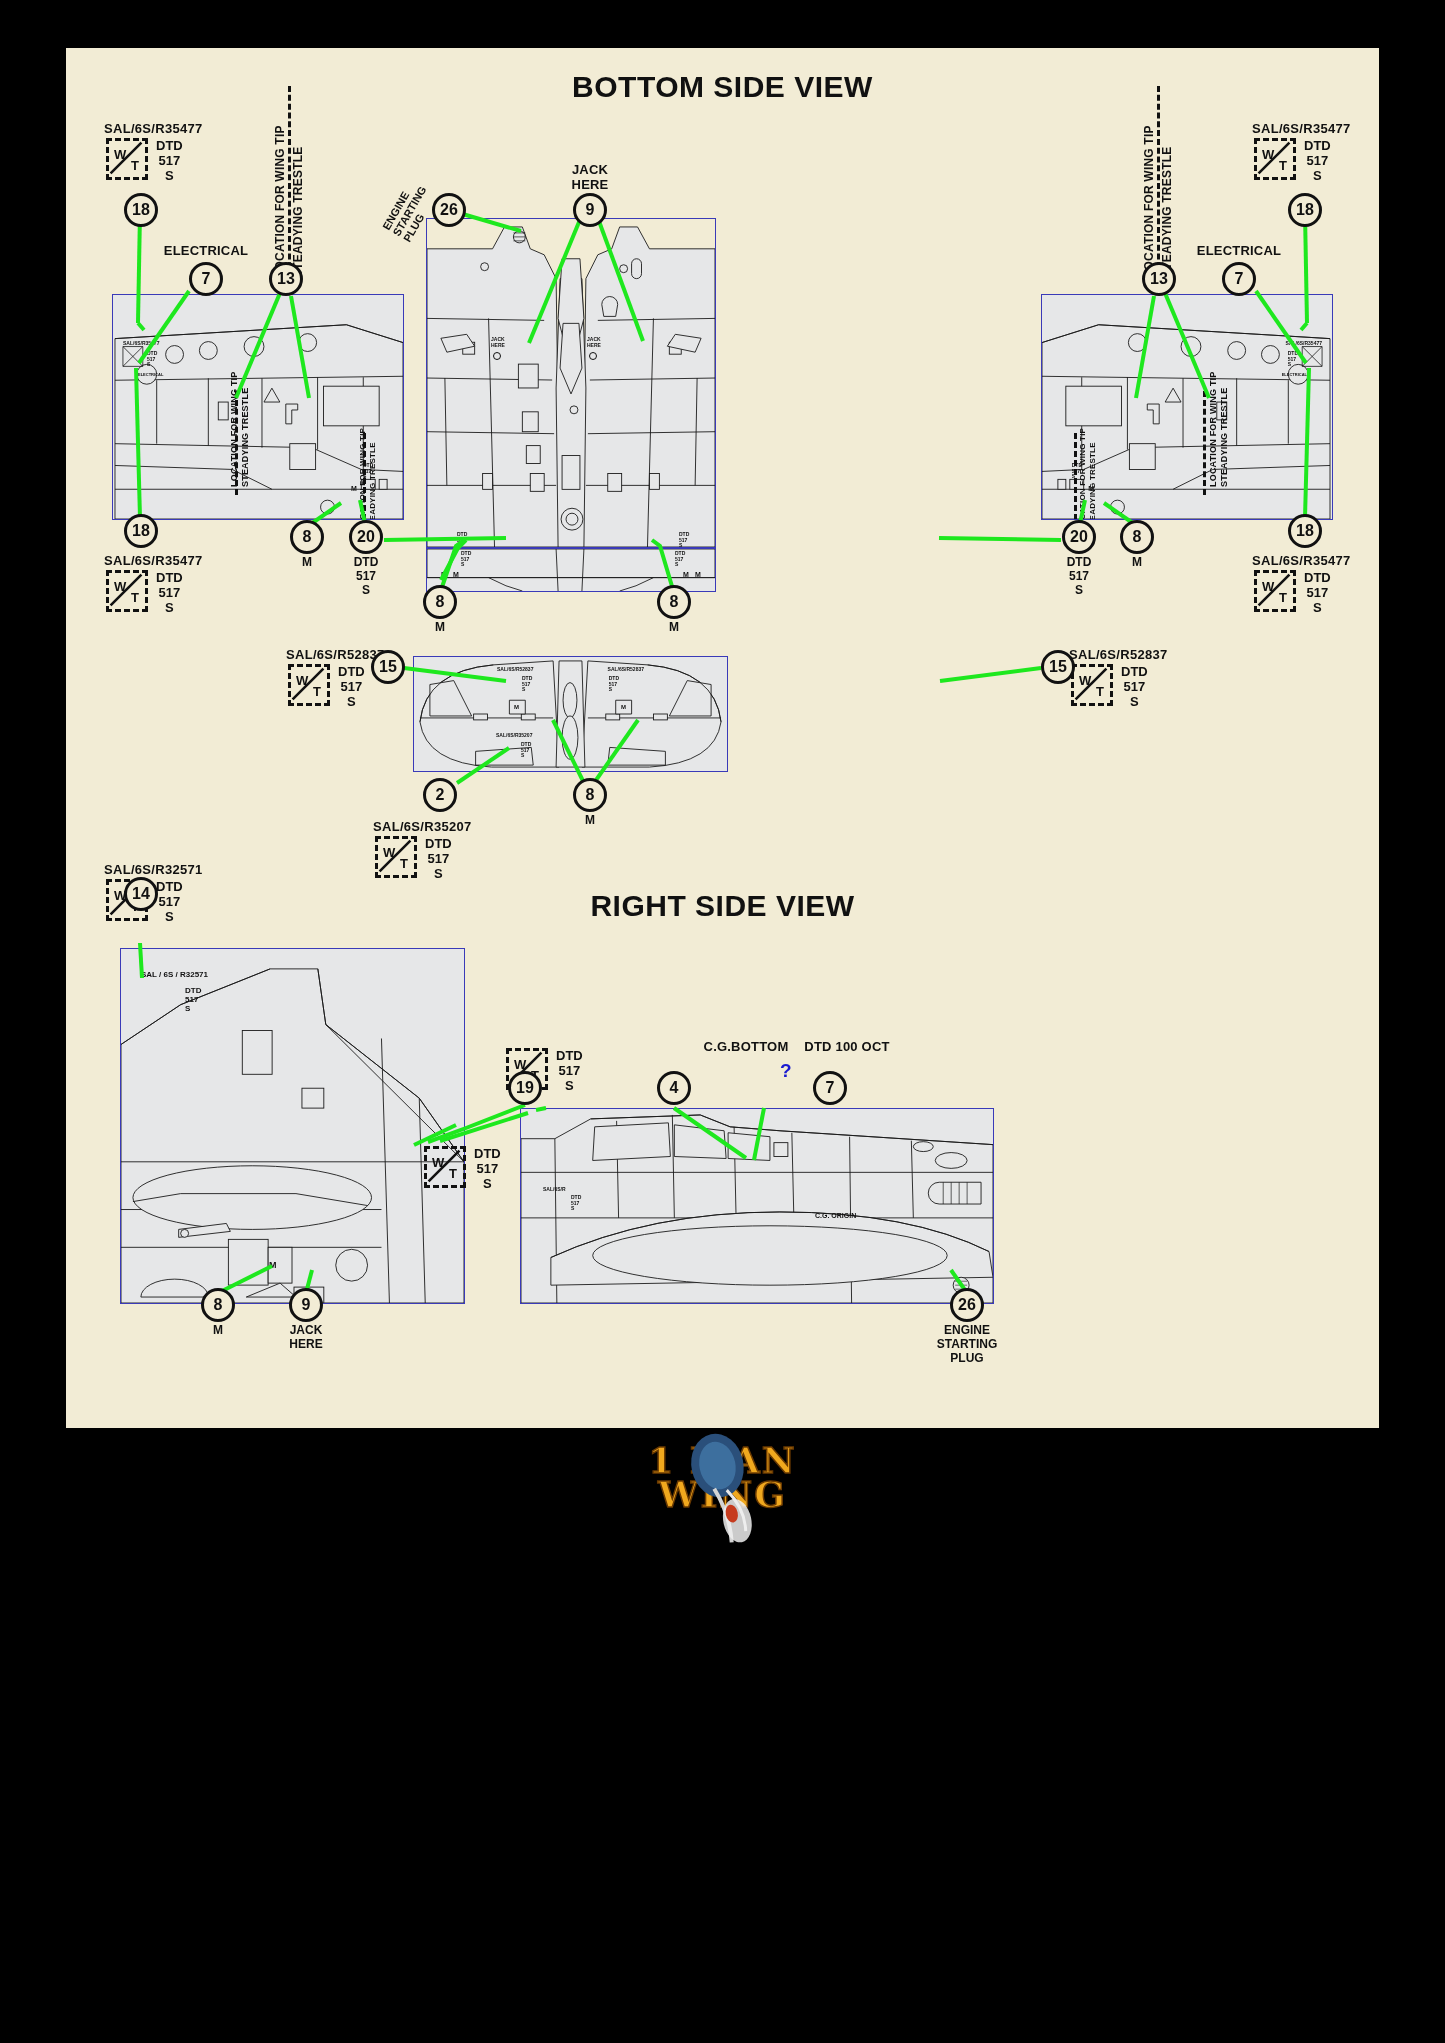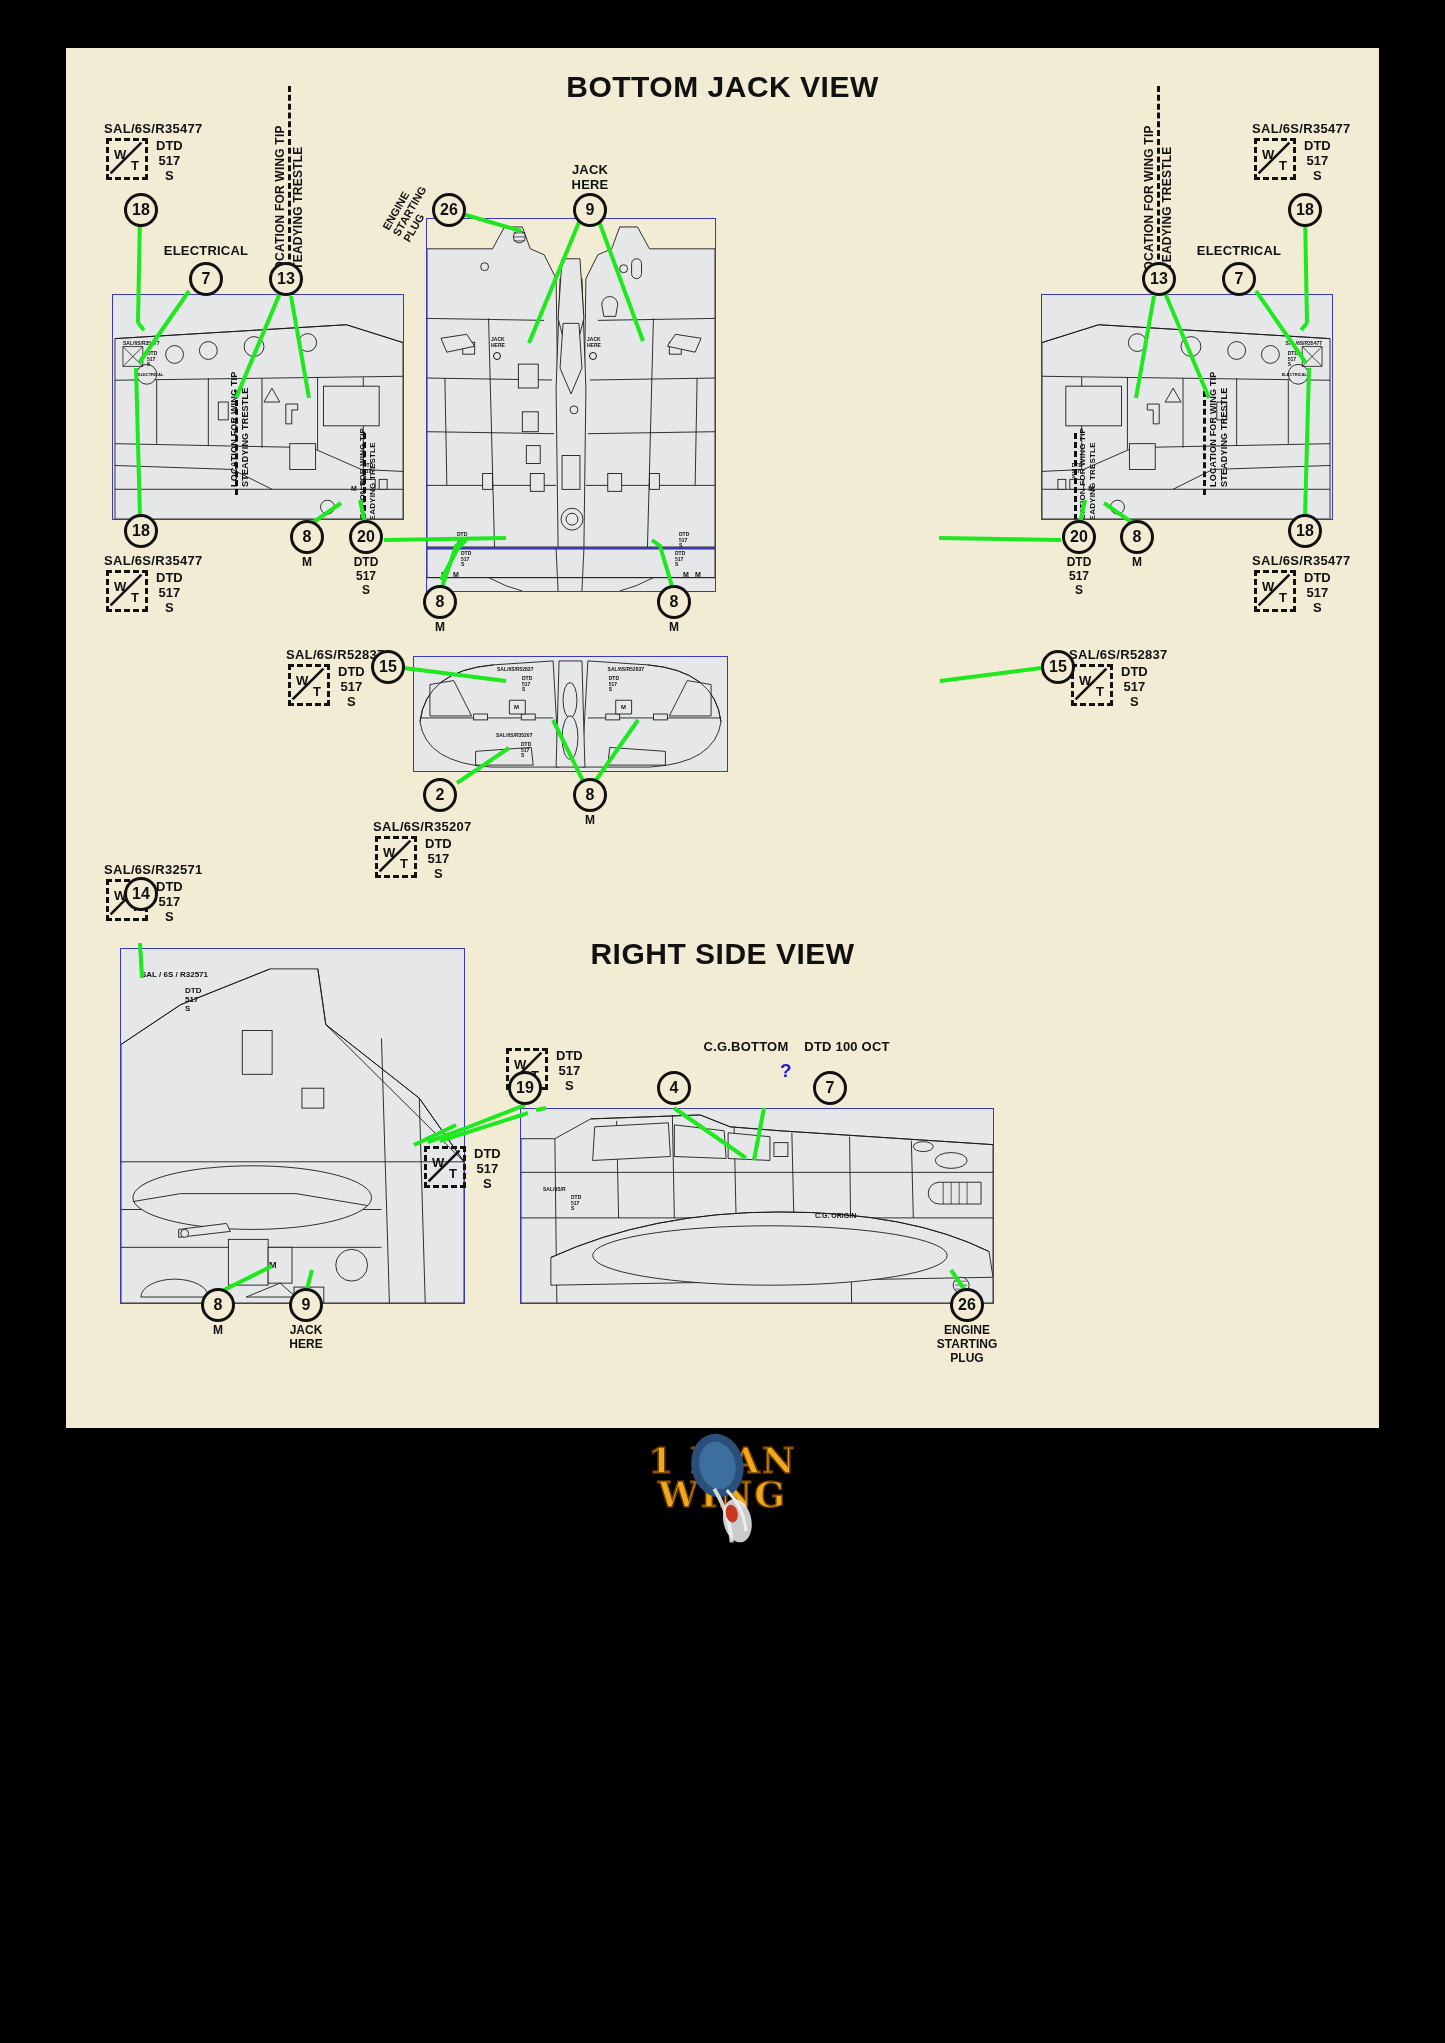--- a/index.html
+++ b/index.html
@@ -164,21 +164,21 @@
 
     <line x1="152" y1="1245" x2="206" y2="1218"></line>
     <line x1="240" y1="1245" x2="246" y2="1222"></line>
 
     <line x1="608" y1="1060" x2="680" y2="1110"></line>
     <line x1="698" y1="1060" x2="688" y2="1112"></line>
 
     <line x1="901" y1="1245" x2="885" y2="1222"></line>
   </svg>
 
-  <div class="ttl" style="left:0;top:22px;width:1313px;">BOTTOM JACK VIEW</div>
+  <div class="ttl" style="left:0;top:22px;width:1313px;">BOTTOM SIDE VIEW</div>
 
   <div class="panel" style="left:46px;top:246px;width:292px;height:226px;">
     <svg viewBox="0 0 292 226" preserveAspectRatio="none">
       <g fill="#e6e7e8" stroke="#1a1a1a" stroke-width="0.9">
         <path d="M2 44 L235 30 L292 48 L292 226 L2 226 Z"></path>
         <path d="M2 44 L235 30 L292 48" fill="none"></path>
         <path d="M2 86 L292 82" fill="none"></path>
         <path d="M2 150 L200 154 L250 176 L292 178" fill="none"></path>
         <path d="M2 196 L292 196" fill="none"></path>
         <path d="M44 86 L44 150" fill="none"></path>
@@ -361,21 +361,21 @@
     <div class="mini" style="left:83px;top:10px;">SAL/6S/R52837</div>
     <div class="mini" style="left:108px;top:19px;">DTD<br>517<br>S</div>
     <div class="mini" style="right:83px;top:10px;">SAL/6S/R52837</div>
     <div class="mini" style="right:108px;top:19px;">DTD<br>517<br>S</div>
     <div class="mini" style="left:82px;top:76px;">SAL/6S/R35207</div>
     <div class="mini" style="left:107px;top:85px;">DTD<br>517<br>S</div>
     <div class="mini" style="left:100px;top:47px;font-size:6px;">M</div>
     <div class="mini" style="left:207px;top:47px;font-size:6px;">M</div>
   </div>
 
-  <div class="ttl" style="left:0;top:841px;width:1313px;margin-top:48px;">RIGHT SIDE VIEW</div>
+  <div class="ttl" style="left:0;top:841px;width:1313px;">RIGHT SIDE VIEW</div>
 
   <div class="panel" style="left:54px;top:900px;width:345px;height:356px;">
     <svg viewBox="0 0 345 356" preserveAspectRatio="none">
       <g fill="#e6e7e8" stroke="#1a1a1a" stroke-width="0.9">
         <path d="M0 96 L60 56 L150 20 L198 20 L206 76 L300 150 L345 214 L345 356 L0 356 Z"></path>
         <path d="M198 20 L206 76 L300 150 L345 214" fill="none"></path>
         <path d="M0 96 L60 56 L150 20" fill="none"></path>
         <path d="M206 76 L345 214" fill="none"></path>
         <path d="M262 90 L270 356" fill="none"></path>
         <path d="M300 150 L306 356" fill="none"></path>

